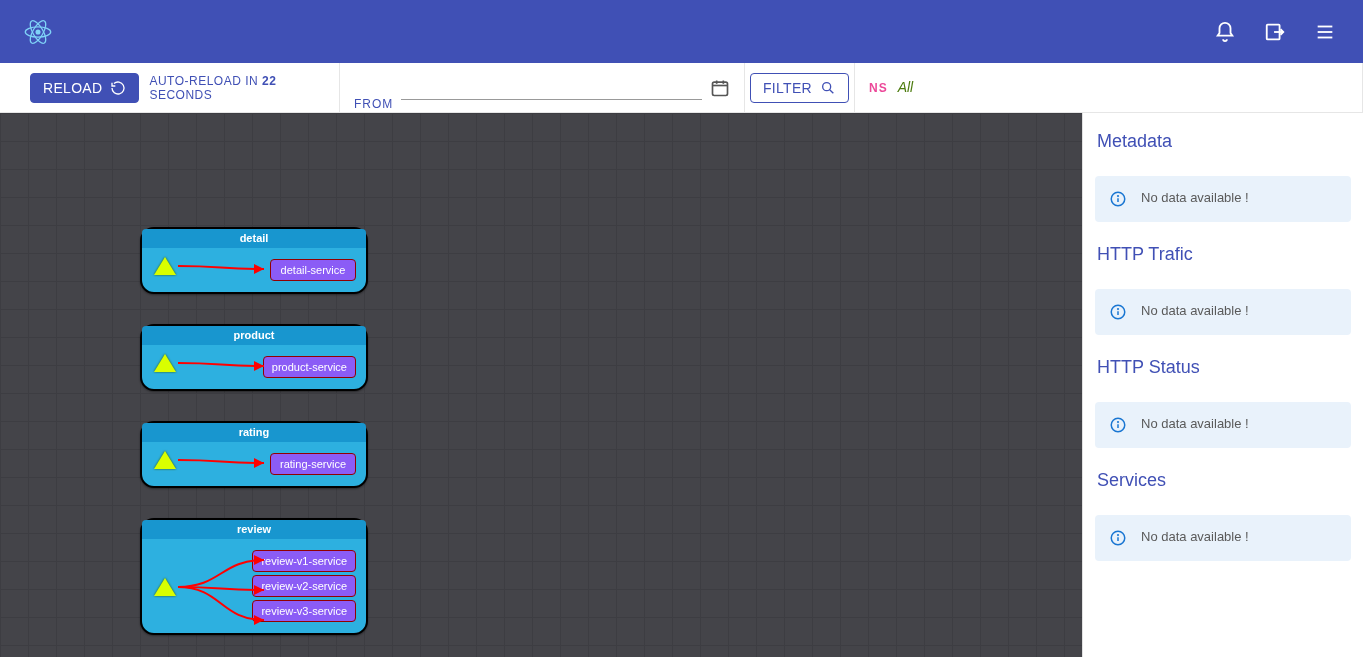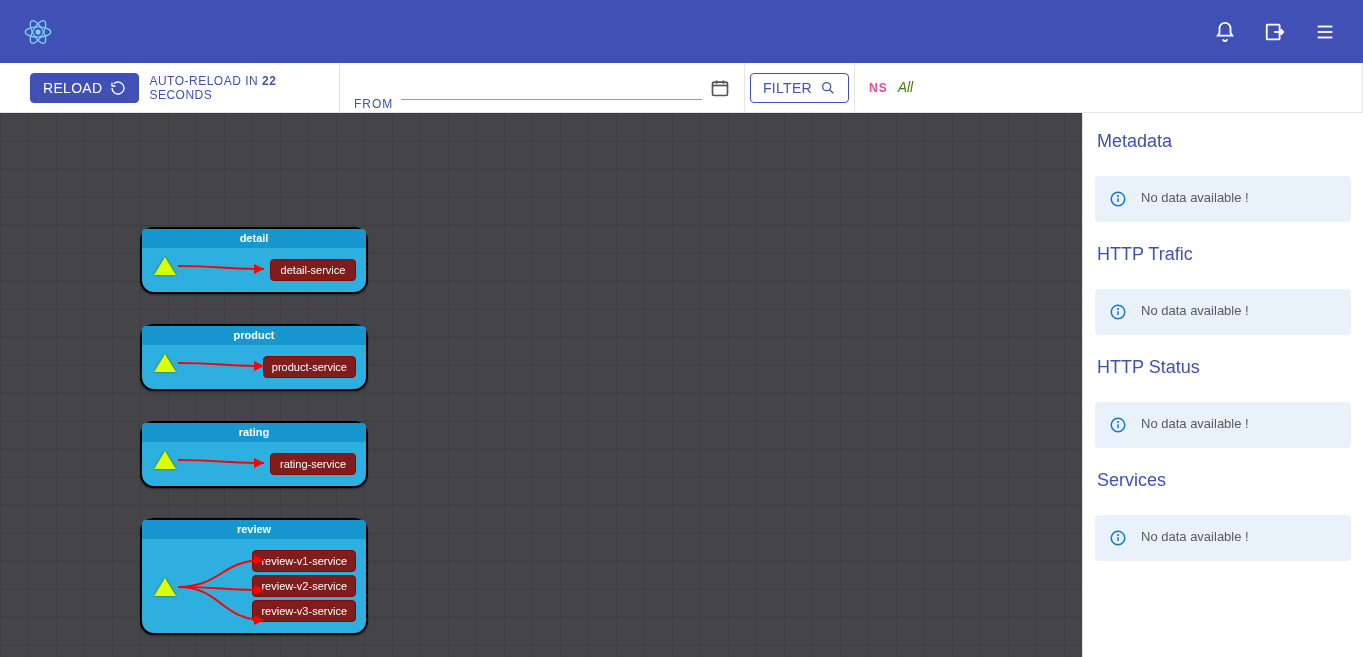--- a/index.html
+++ b/index.html
@@ -125,21 +125,21 @@
   .node .tri {
     position: absolute;
     left: 12px;
     width: 0; height: 0;
     border-left: 11px solid transparent;
     border-right: 11px solid transparent;
     border-bottom: 18px solid #d9ff00;
     filter: drop-shadow(0 0 1px #2e5a00);
   }
   .node .svc {
-    background: #7f1d1d;
+    background: #8b5cf6;
     color: #fff;
     border: 1px solid #920000;
     border-radius: 4px;
     font-size: 11px;
     padding: 4px 8px;
     text-align: center;
     min-width: 86px;
     display: inline-block;
   }
   .svcrow {

